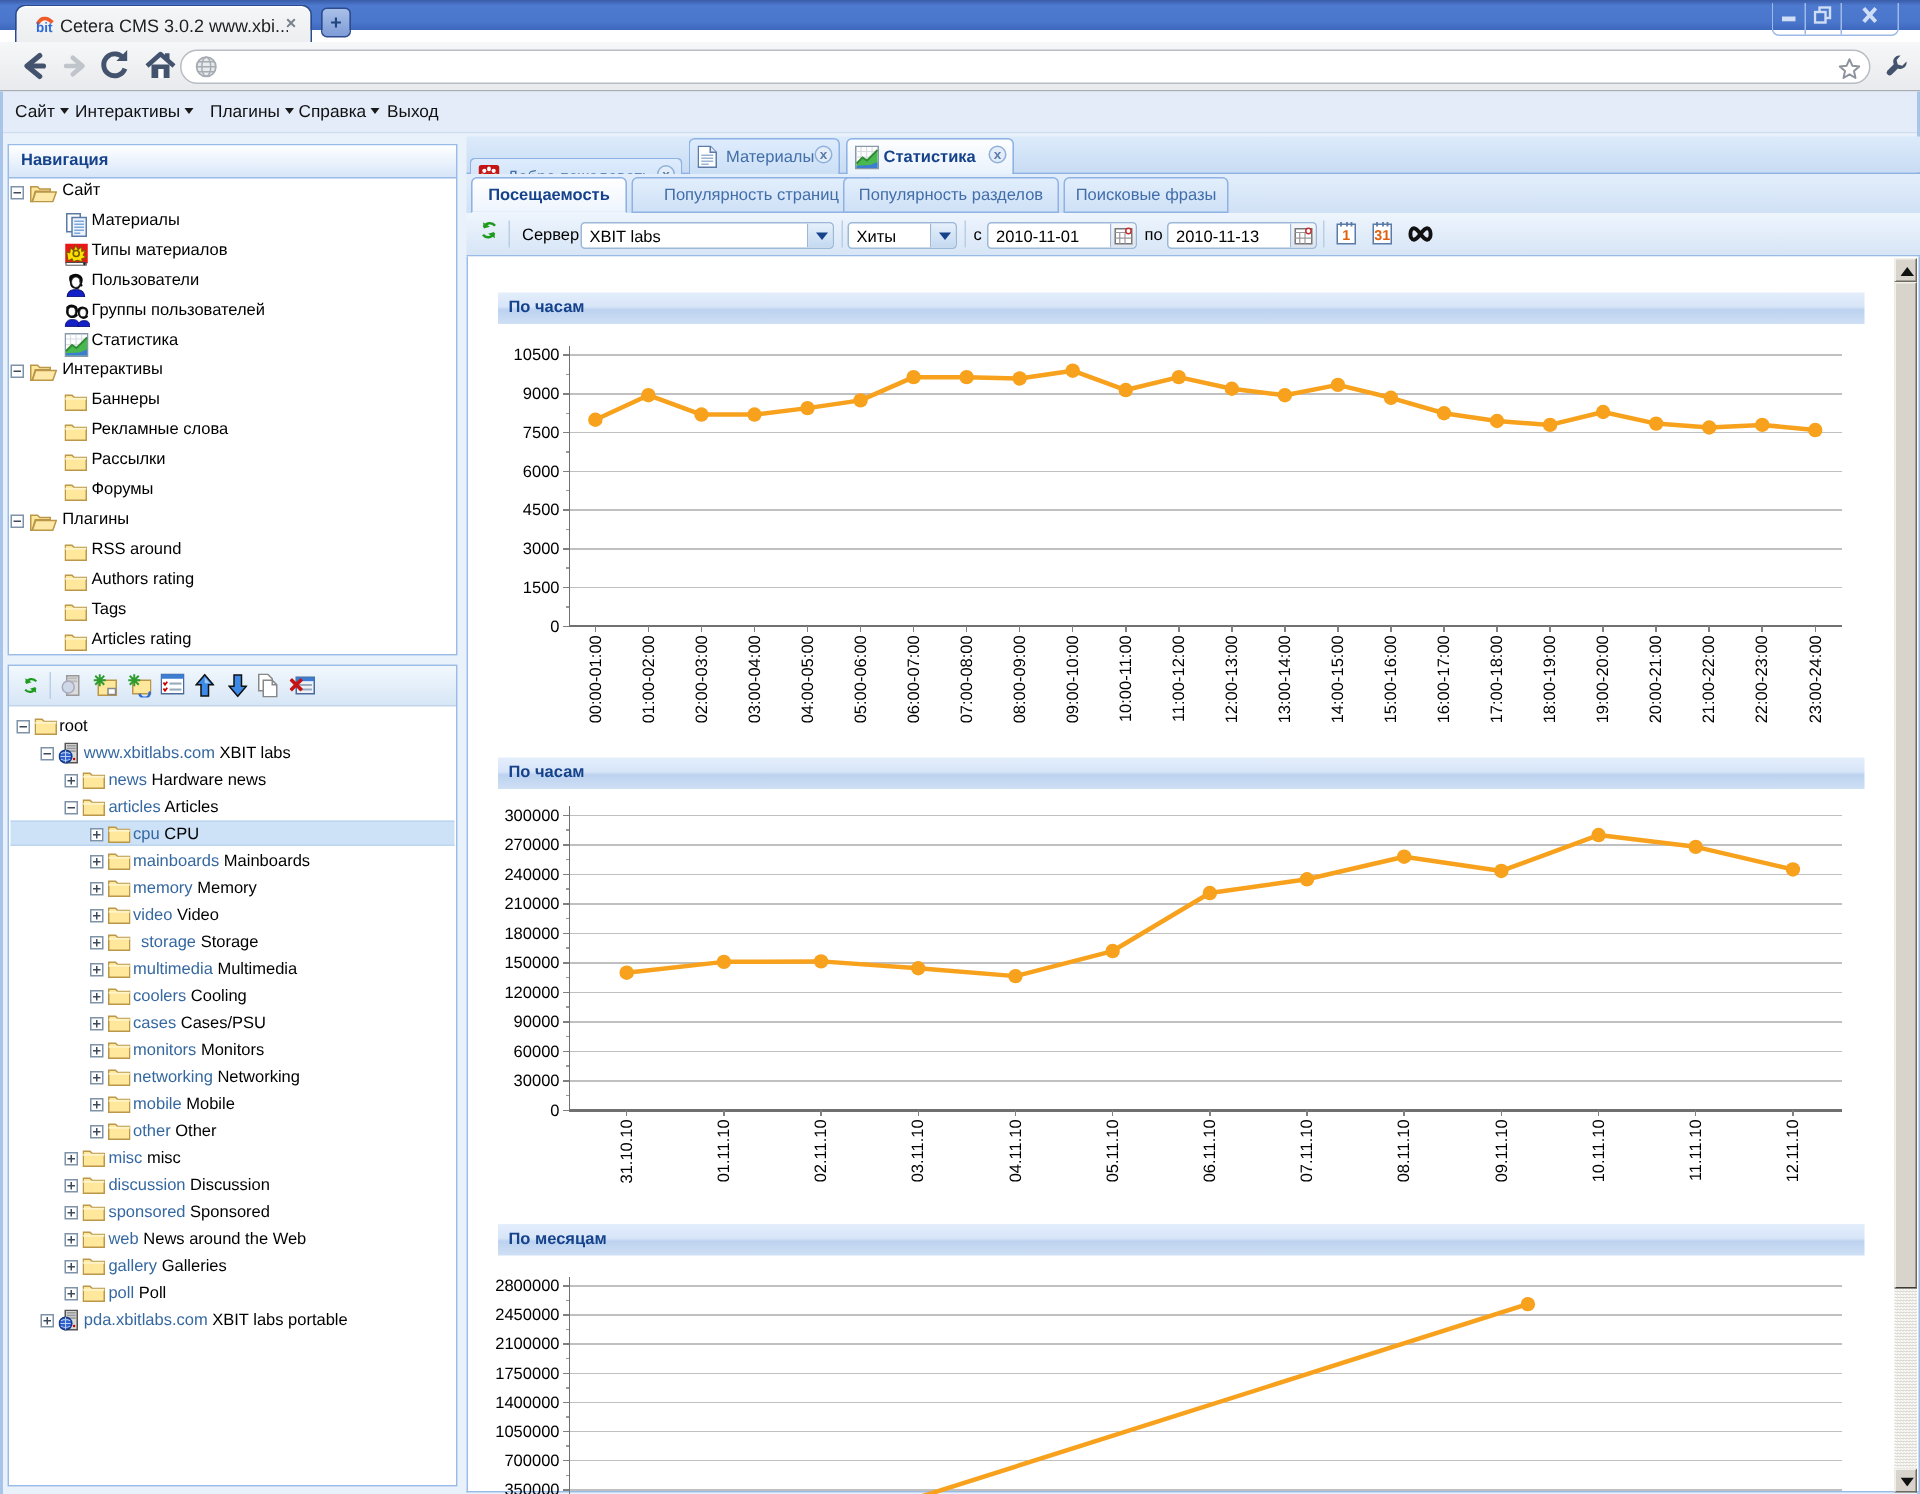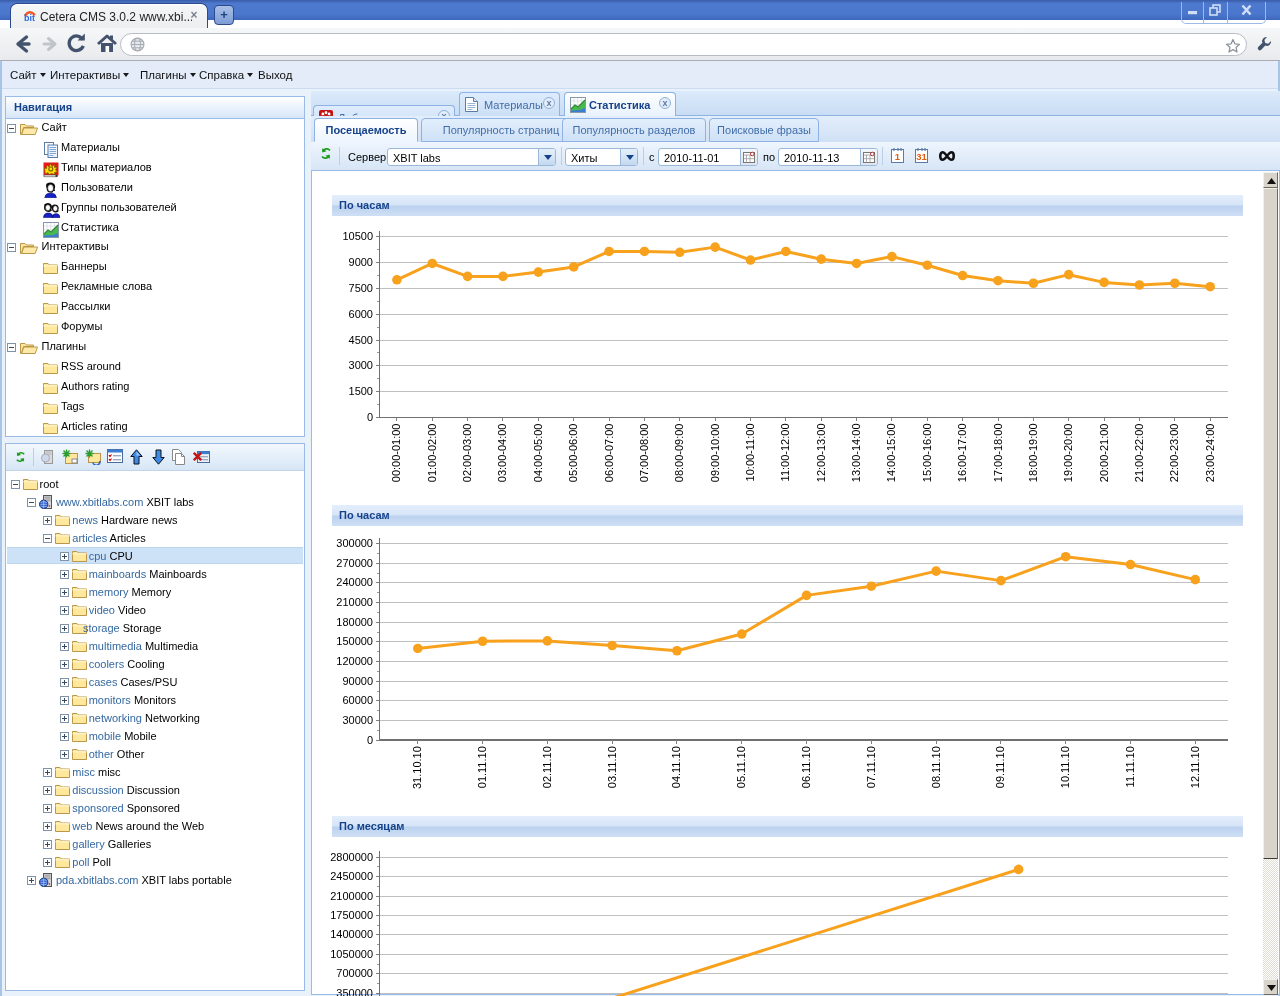--- a/index.html
+++ b/index.html
@@ -459,21 +459,21 @@
       </div>
       <div class="trow" style="left:0;top:149.5px;width:298px">
         <span class="texp plus" style="left:53.699999999999996px;top:3px">
           <i></i>
           <b></b>
         </span>
         <span class="ticon" style="left:65.69999999999999px;top:0"><svg width="15" height="13" viewBox="0 0 15 13">
             <path d="M0.5 2.5 L5 2.5 L6.5 4 L14.5 4 L14.5 12.5 L0.5 12.5 Z" fill="#ffe79c" stroke="#ba9749"></path>
             <path d="M0.5 4.8 L14.5 4.8" stroke="#fff3c8" stroke-width="1.4"></path>
           </svg></span>
-        <span class="tlabel" style="left:77px;top:1px"><span class=" tname">storage</span> <span>Storage</span></span>
+        <span class="tlabel" style="left:88px;top:1px"><span class=" tname">storage</span> <span>Storage</span></span>
       </div>
       <div class="trow" style="left:0;top:167.5px;width:298px">
         <span class="texp plus" style="left:53.699999999999996px;top:3px">
           <i></i>
           <b></b>
         </span>
         <span class="ticon" style="left:65.69999999999999px;top:0"><svg width="15" height="13" viewBox="0 0 15 13">
             <path d="M0.5 2.5 L5 2.5 L6.5 4 L14.5 4 L14.5 12.5 L0.5 12.5 Z" fill="#ffe79c" stroke="#ba9749"></path>
             <path d="M0.5 4.8 L14.5 4.8" stroke="#fff3c8" stroke-width="1.4"></path>
           </svg></span>

